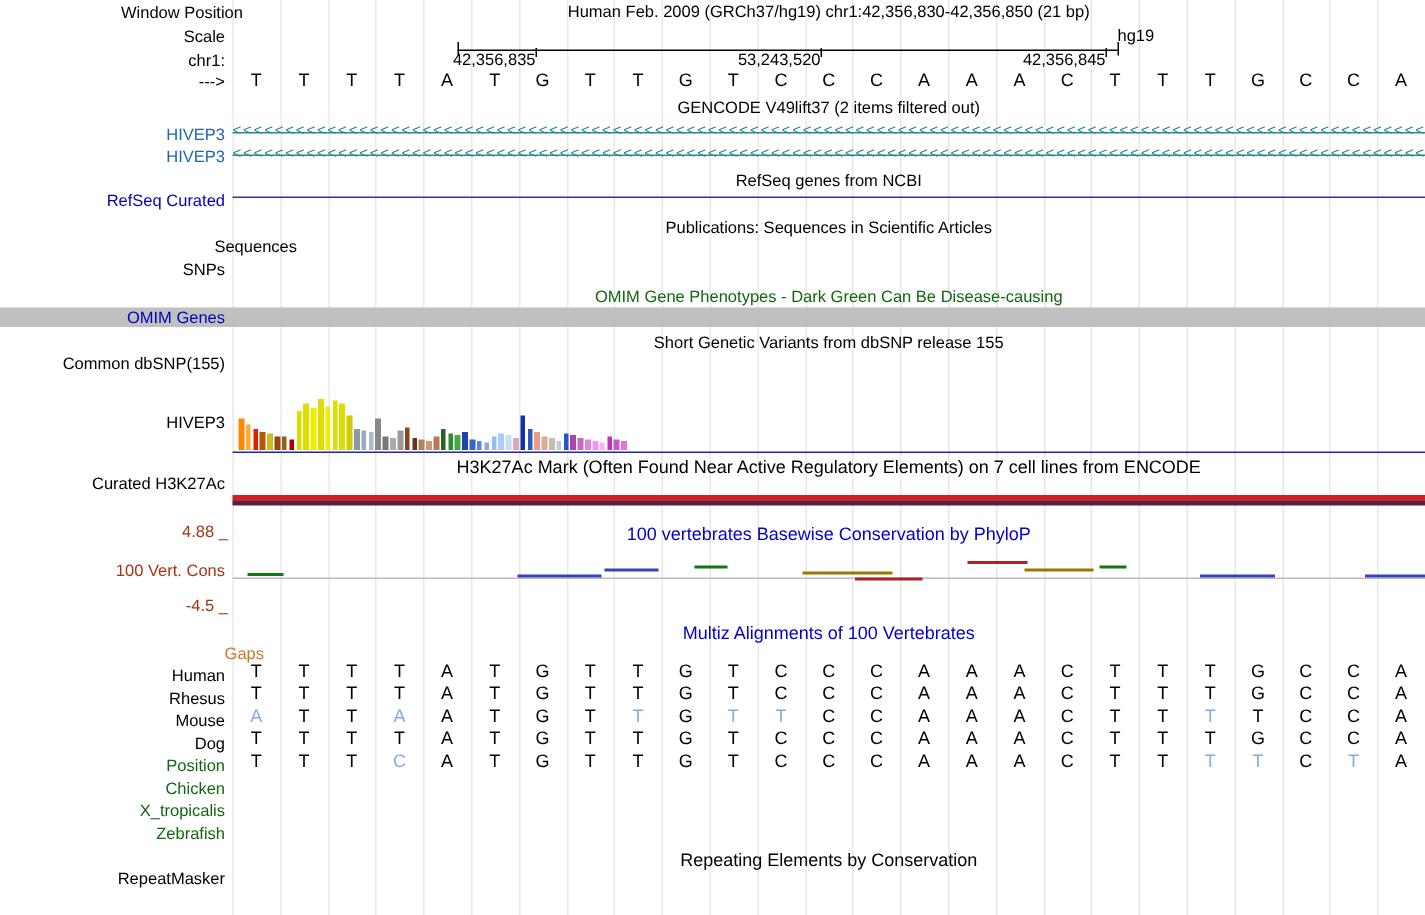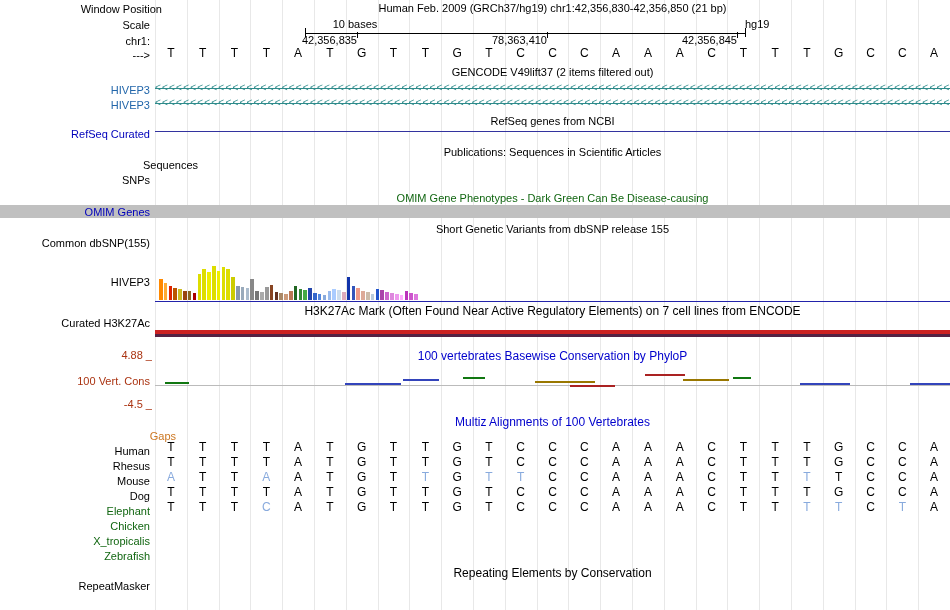--- a/index.html
+++ b/index.html
@@ -206,30 +206,29 @@
       <div class="gridline" style="left: 604.2px;"></div>
       <div class="gridline" style="left: 636px;"></div>
       <div class="gridline" style="left: 667.8px;"></div>
       <div class="gridline" style="left: 699.6px;"></div>
       <div class="gridline" style="left: 731.4px;"></div>
       <div class="gridline" style="left: 763.2px;"></div>
     </div>
 
   <div class="centered black" style="top:2px;">Human Feb. 2009 (GRCh37/hg19)   chr1:42,356,830-42,356,850 (21 bp)</div>
 
-  <div class="centered black" style="top:18px;left:155px;width:400px;text-align:center;">10 bases</div>
   <div class="scalebar" style="left:305px;top:33px;width:440px;"></div>
   <div class="scalebar-end" style="left:305px;top:28px;"></div>
   <div class="scalebar-end" style="left:745px;top:28px;"></div>
   <div class="label" style="left:745px;top:18px;width:80px;text-align:left;">hg19</div>
 
   <div id="coord-ticks">
       <div class="label" style="left: 287px; top: 34px; width: 70px; text-align: right;">42,356,835</div>
       <div class="ruler-tick" style="left: 357px; top: 32px;"></div>
-      <div class="label" style="left: 477px; top: 34px; width: 70px; text-align: right;">78,363,410</div>
+      <div class="label" style="left: 477px; top: 34px; width: 70px; text-align: right;">53,243,520</div>
       <div class="ruler-tick" style="left: 547px; top: 32px;"></div>
       <div class="label" style="left: 667px; top: 34px; width: 70px; text-align: right;">42,356,845</div>
       <div class="ruler-tick" style="left: 737px; top: 32px;"></div>
     </div>
 
   <div class="baserow" id="seq-row" style="top:46px;">
       <span style="left: 15.9px;">T</span>
       <span style="left: 47.7px;">T</span>
       <span style="left: 79.5px;">T</span>
       <span style="left: 111.3px;">T</span>
@@ -511,20 +510,20 @@
       <div class="label blue" style="left: 0px; top: 206px; width: 150px;">OMIM Genes</div>
       <div class="label " style="left: 0px; top: 237px; width: 150px;">Common dbSNP(155)</div>
       <div class="label " style="left: 0px; top: 276px; width: 150px;">HIVEP3</div>
       <div class="label " style="left: 0px; top: 317px; width: 150px;">Curated H3K27Ac</div>
       <div class="label red" style="left: 0px; top: 375px; width: 150px;">100 Vert. Cons</div>
       <div class="label orange" style="left: 0px; top: 430px; width: 150px; padding-left: 26px;">Gaps</div>
       <div class="label " style="left: 0px; top: 445px; width: 150px;">Human</div>
       <div class="label " style="left: 0px; top: 460px; width: 150px;">Rhesus</div>
       <div class="label " style="left: 0px; top: 475px; width: 150px;">Mouse</div>
       <div class="label " style="left: 0px; top: 490px; width: 150px;">Dog</div>
-      <div class="label green" style="left: 0px; top: 505px; width: 150px;">Elephant</div>
+      <div class="label green" style="left: 0px; top: 505px; width: 150px;">Position</div>
       <div class="label green" style="left: 0px; top: 520px; width: 150px;">Chicken</div>
       <div class="label green" style="left: 0px; top: 535px; width: 150px;">X_tropicalis</div>
       <div class="label green" style="left: 0px; top: 550px; width: 150px;">Zebrafish</div>
       <div class="label " style="left: 0px; top: 580px; width: 150px;">RepeatMasker</div>
     </div>
 
 </div>
 
 </body></html>

